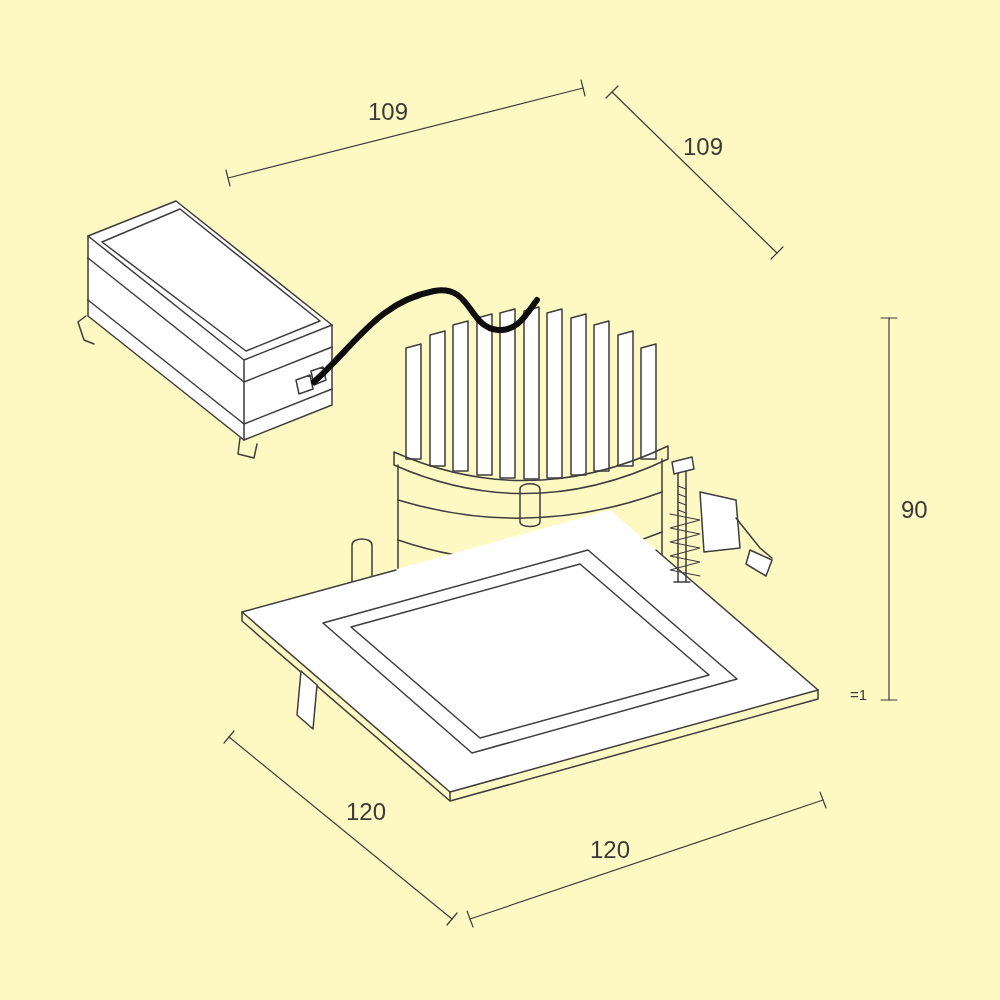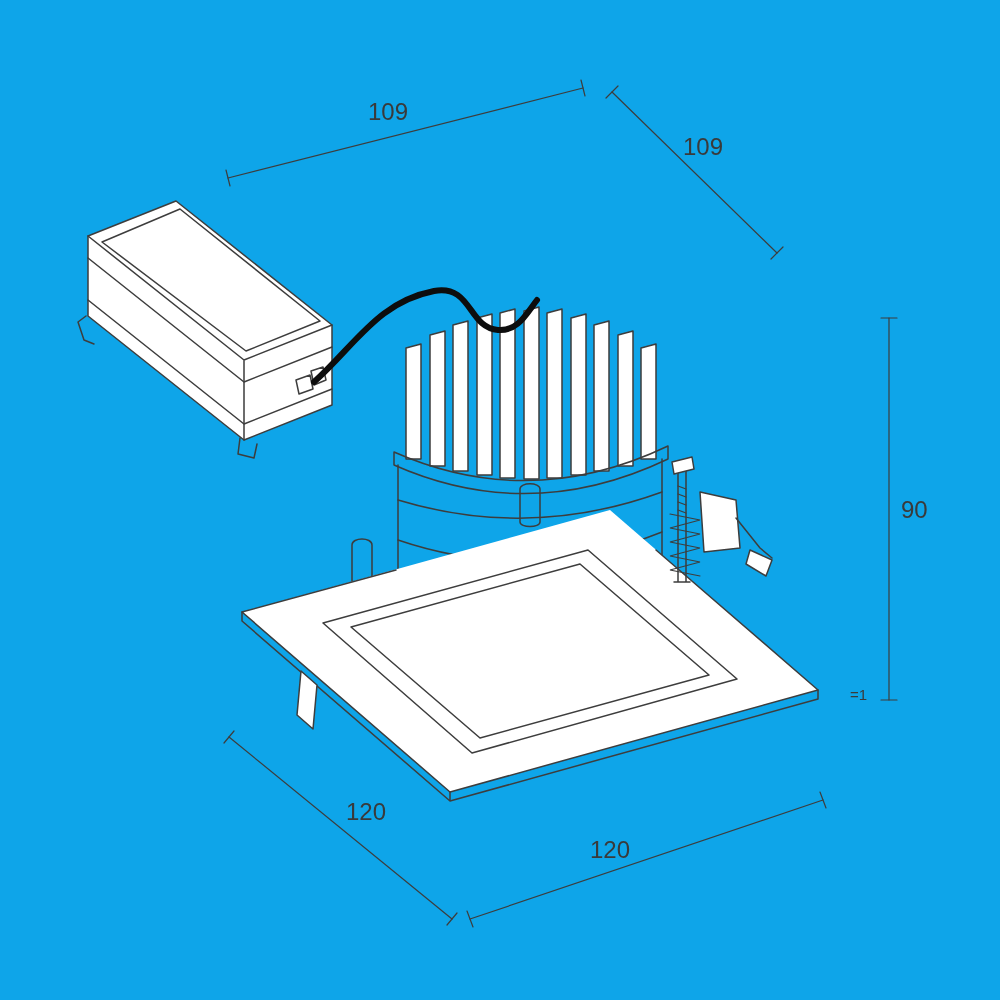--- a/index.html
+++ b/index.html
@@ -1,16 +1,16 @@
 <!DOCTYPE html>
 <html><head>
 <meta charset="utf-8">
 <style>
   html,body{margin:0;padding:0;background:#ffffff;}
-  .stage{position:relative;width:1000px;height:1000px;background:#0ea5e9;overflow:hidden;
+  .stage{position:relative;width:1000px;height:1000px;background:#fef9c3;overflow:hidden;
          font-family:"Liberation Sans",sans-serif;}
   svg{display:block;}
   
   .s  {fill:none;stroke-width:1.5;stroke-linejoin:round;stroke-linecap:round;}
   .sf {fill:#ffffff;stroke-width:1.5;stroke-linejoin:round;stroke-linecap:round;}
   .thin{fill:none;stroke-width:1.2;stroke-linecap:round;}
   .cable{fill:none;stroke-width:6;stroke-linecap:round;}
   .panelfill{fill:#ffffff;stroke:none;}
   .dim{fill:none;stroke-width:1.2;stroke-linecap:round;}
   text{stroke:none;fill:#3a3a3a;}

